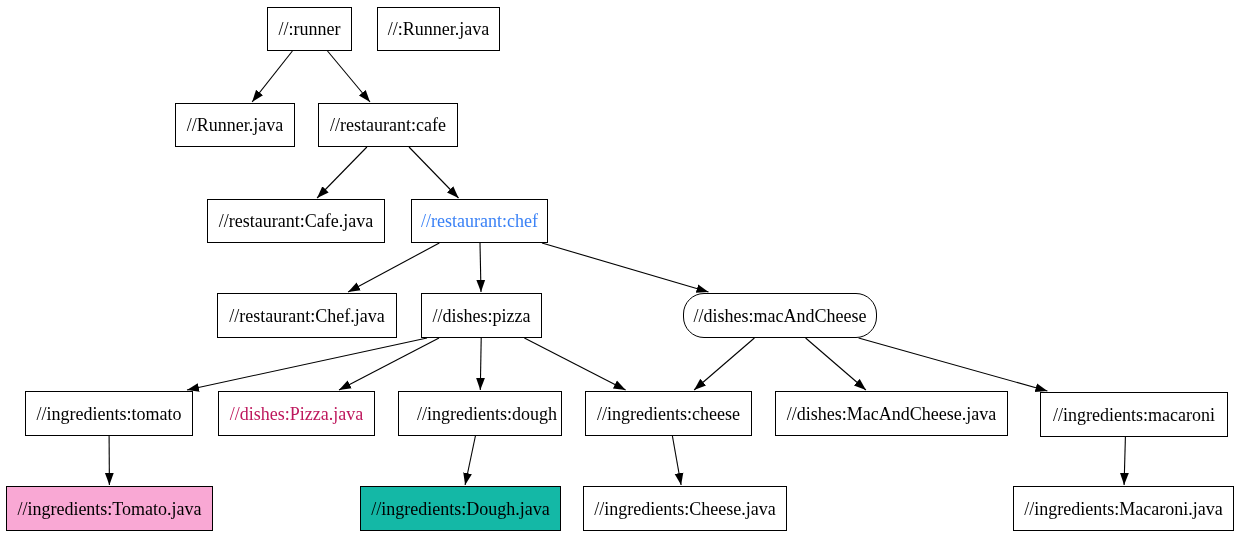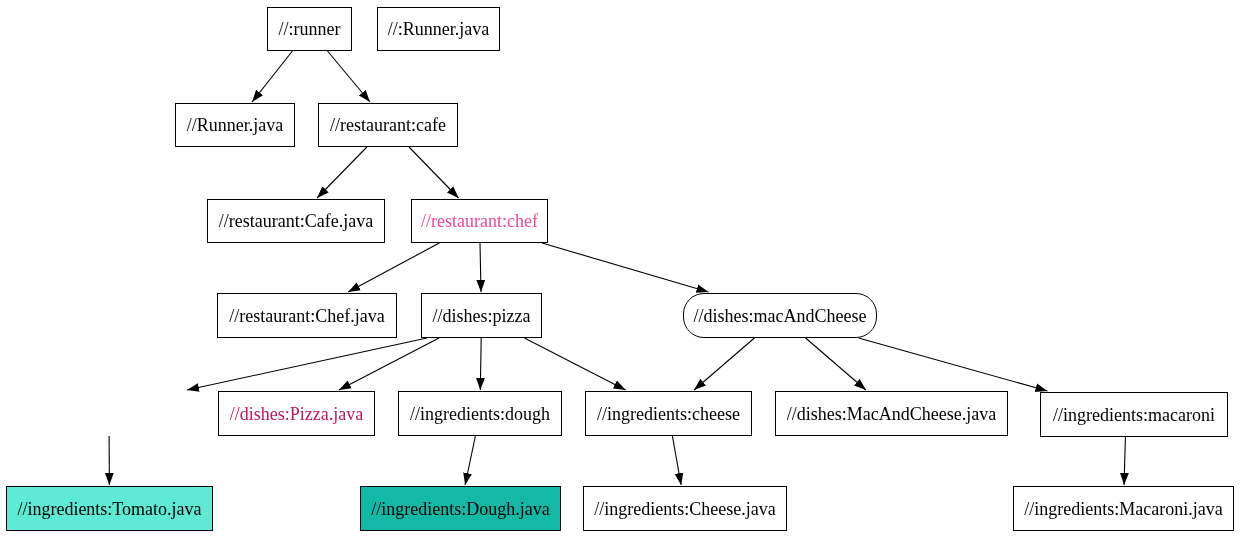--- a/index.html
+++ b/index.html
@@ -84,47 +84,50 @@
       <div class="node" style="left: 175px; top: 103px; width: 120px; height: 44px; border-color: rgb(0, 0, 0); background: rgb(255, 255, 255);">
         <span style="color: rgb(0, 0, 0);">//Runner.java</span>
       </div>
       <div class="node" style="left: 318px; top: 103px; width: 140px; height: 44px; border-color: rgb(0, 0, 0); background: rgb(255, 255, 255);">
         <span style="color: rgb(0, 0, 0);">//restaurant:cafe</span>
       </div>
       <div class="node" style="left: 207px; top: 199px; width: 178px; height: 44px; border-color: rgb(0, 0, 0); background: rgb(255, 255, 255);">
         <span style="color: rgb(0, 0, 0);">//restaurant:Cafe.java</span>
       </div>
       <div class="node" style="left: 411px; top: 199px; width: 137px; height: 44px; border-color: rgb(0, 0, 0); background: rgb(255, 255, 255);">
-        <span style="color: #ec4899;">//restaurant:chef</span>
+        <span style="color: #3b82f6;">//restaurant:chef</span>
       </div>
       <div class="node" style="left: 217px; top: 293px; width: 180px; height: 45px; border-color: rgb(0, 0, 0); background: rgb(255, 255, 255);">
         <span style="color: rgb(0, 0, 0);">//restaurant:Chef.java</span>
       </div>
       <div class="node" style="left: 421px; top: 293px; width: 121px; height: 45px; border-color: rgb(0, 0, 0); background: rgb(255, 255, 255);">
         <span style="color: rgb(0, 0, 0);">//dishes:pizza</span>
       </div>
       <div class="node" style="left: 683px; top: 293px; width: 194px; height: 45px; border-color: rgb(0, 0, 0); background: rgb(255, 255, 255); border-radius: 21px;">
         <span style="color: rgb(0, 0, 0);">//dishes:macAndCheese</span>
       </div>
+      <div class="node" style="left: 25px; top: 391px; width: 168px; height: 45px; border-color: rgb(0, 0, 0); background: rgb(255, 255, 255);">
+        <span style="color: rgb(0, 0, 0);">//ingredients:tomato</span>
+      </div>
       <div class="node" style="left: 218px; top: 391px; width: 157px; height: 45px; border-color: rgb(0, 0, 0); background: rgb(255, 255, 255);">
         <span style="color: #be185d;">//dishes:Pizza.java</span>
       </div>
-      <div class="node" style="left: 398px; top: 391px; width: 164px; height: 45px; border-color: rgb(0, 0, 0); background: rgb(255, 255, 255);">
+      <div class="node" style="left: 398px; top: 391px; width: 164px; height: 45px; border-color: rgb(0, 0, 0); background: rgb(255, 255, 255); justify-content: flex-end;">
         <span style="color: rgb(0, 0, 0);">//ingredients:dough</span>
       </div>
       <div class="node" style="left: 585px; top: 391px; width: 167px; height: 45px; border-color: rgb(0, 0, 0); background: rgb(255, 255, 255);">
         <span style="color: rgb(0, 0, 0);">//ingredients:cheese</span>
       </div>
       <div class="node" style="left: 775px; top: 391px; width: 233px; height: 45px; border-color: rgb(0, 0, 0); background: rgb(255, 255, 255);">
         <span style="color: rgb(0, 0, 0);">//dishes:MacAndCheese.java</span>
       </div>
       <div class="node" style="left: 1040px; top: 392px; width: 188px; height: 45px; border-color: rgb(0, 0, 0); background: rgb(255, 255, 255);">
         <span style="color: rgb(0, 0, 0);">//ingredients:macaroni</span>
       </div>
-      <div class="node" style="left: 6px; top: 486px; width: 207px; height: 45px; border-color: rgb(0, 0, 0); background: #5eead4;">
+      <div class="node" style="left: 6px; top: 486px; width: 207px; height: 45px; border-color: rgb(0, 0, 0); background: #f9a8d4;">
         <span style="color: rgb(0, 0, 0);">//ingredients:Tomato.java</span>
       </div>
       <div class="node" style="left: 360px; top: 486px; width: 201px; height: 45px; border-color: rgb(0, 0, 0); background: #14b8a6;">
         <span style="color: rgb(0, 0, 0);">//ingredients:Dough.java</span>
       </div>
       <div class="node" style="left: 583px; top: 486px; width: 204px; height: 45px; border-color: rgb(0, 0, 0); background: rgb(255, 255, 255);">
         <span style="color: rgb(0, 0, 0);">//ingredients:Cheese.java</span>
       </div>
       <div class="node" style="left: 1013px; top: 486px; width: 221px; height: 45px; border-color: rgb(0, 0, 0); background: rgb(255, 255, 255);">
         <span style="color: rgb(0, 0, 0);">//ingredients:Macaroni.java</span>

